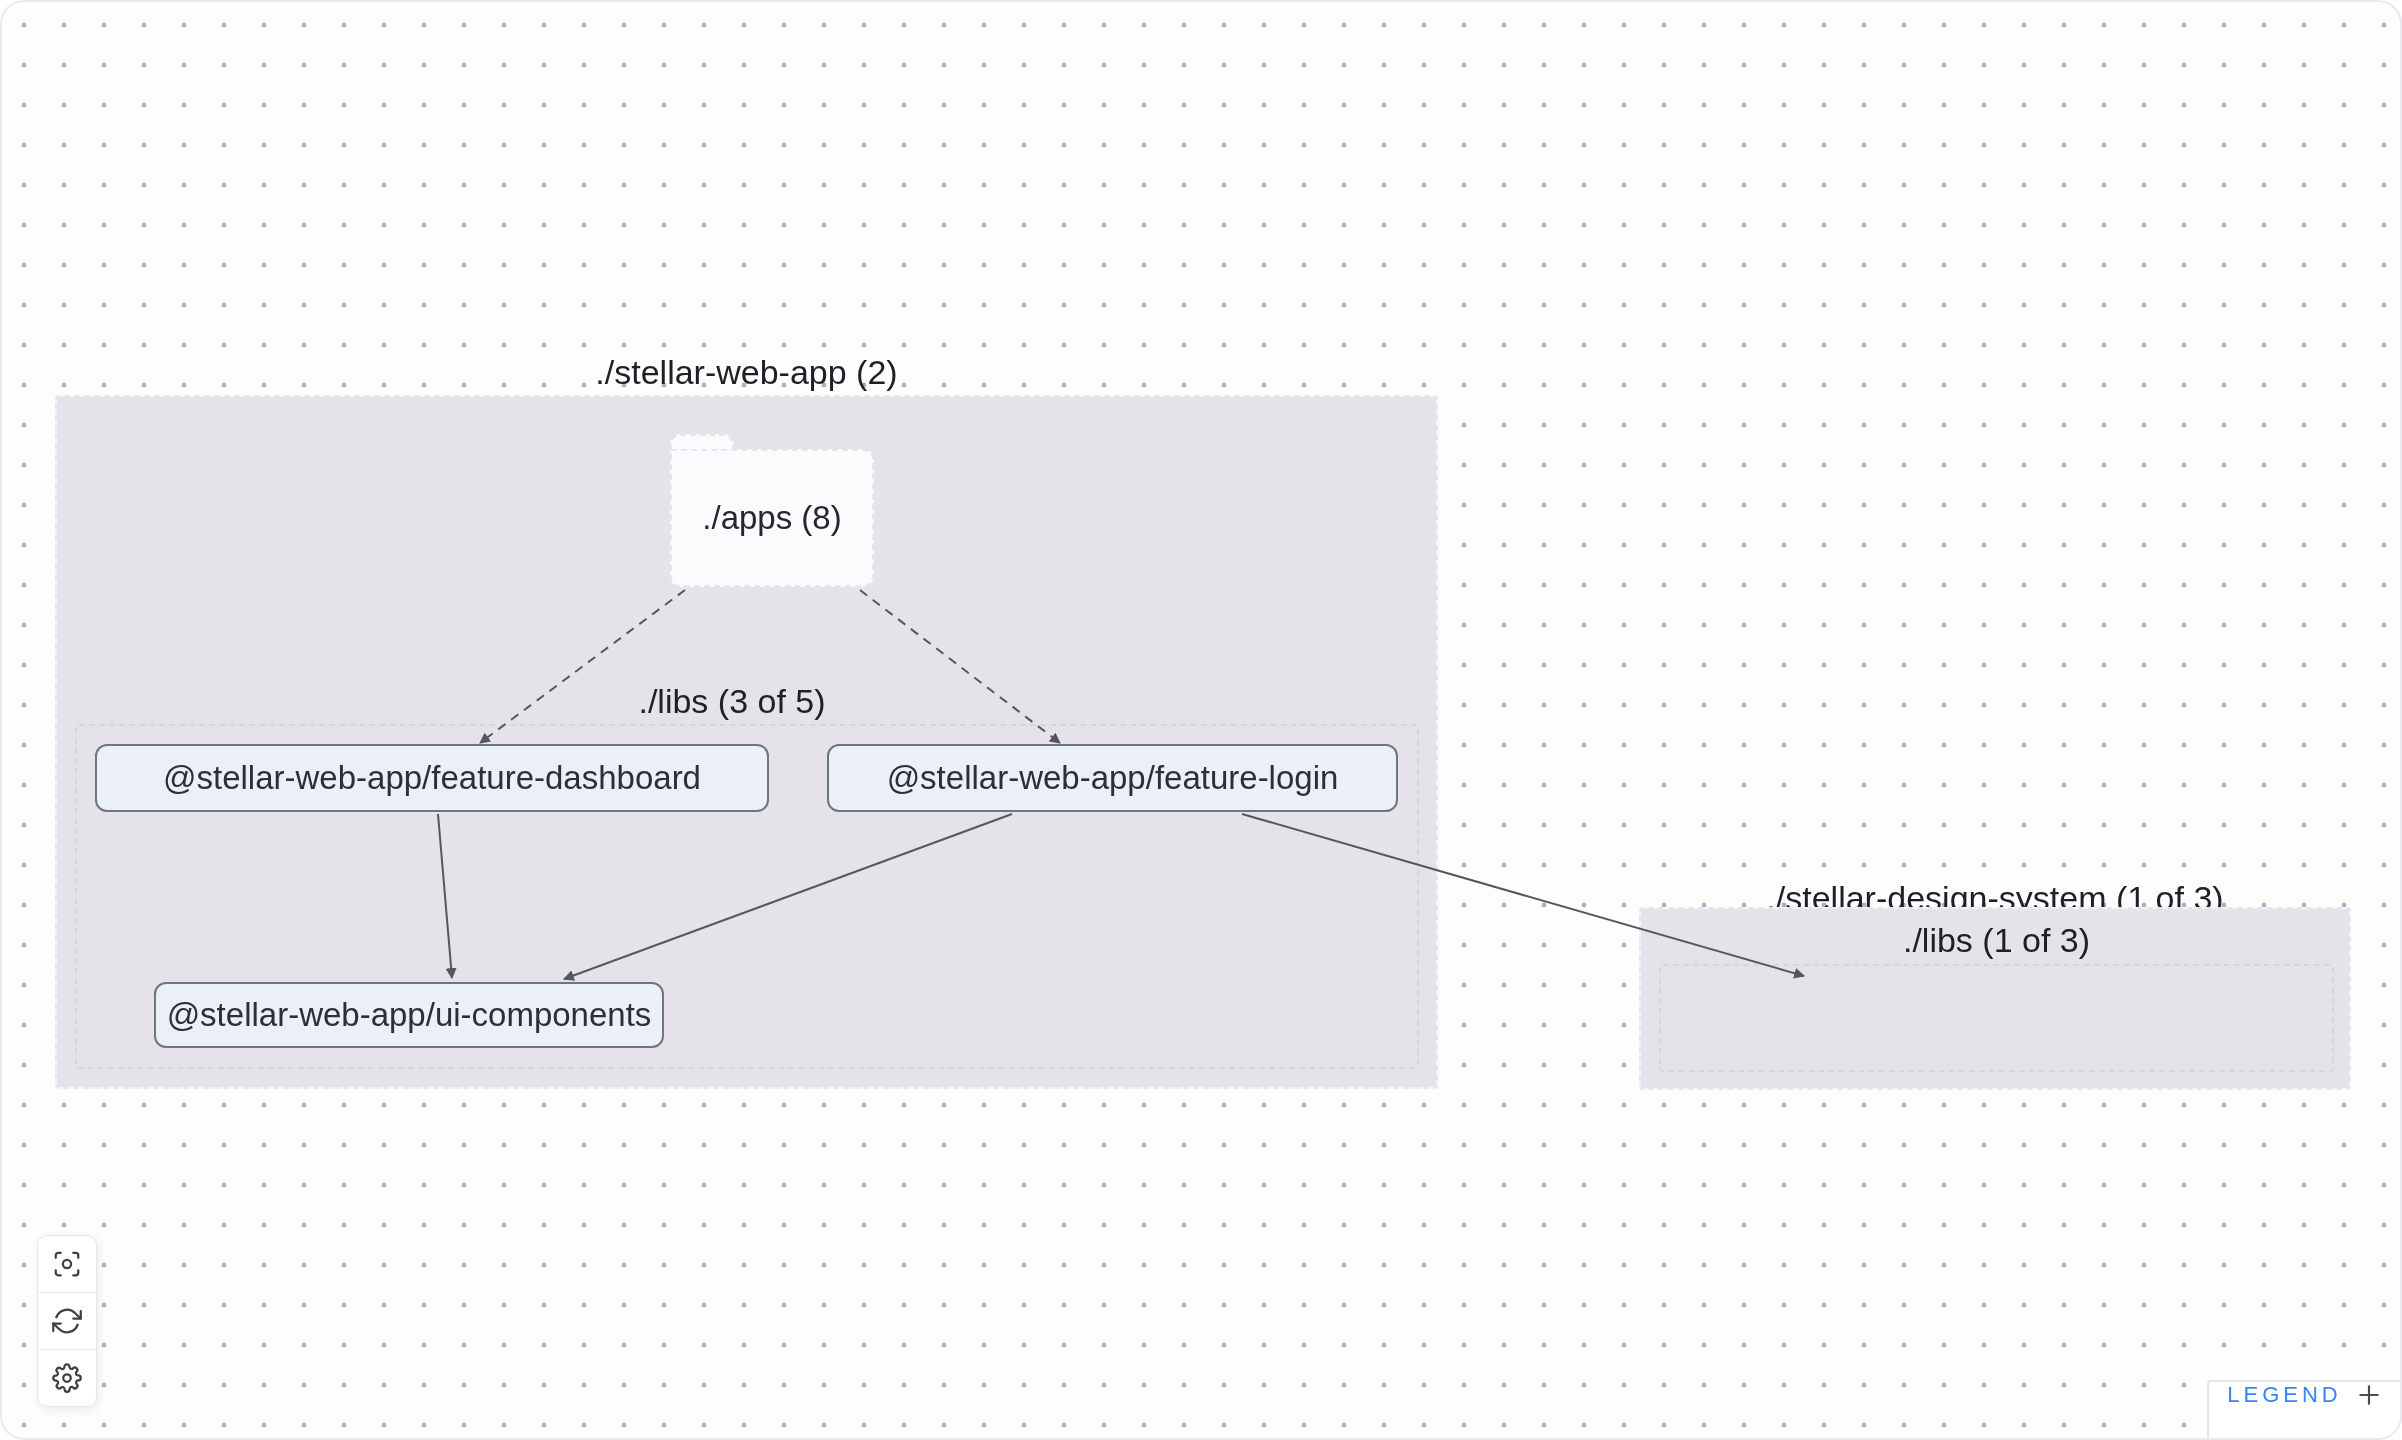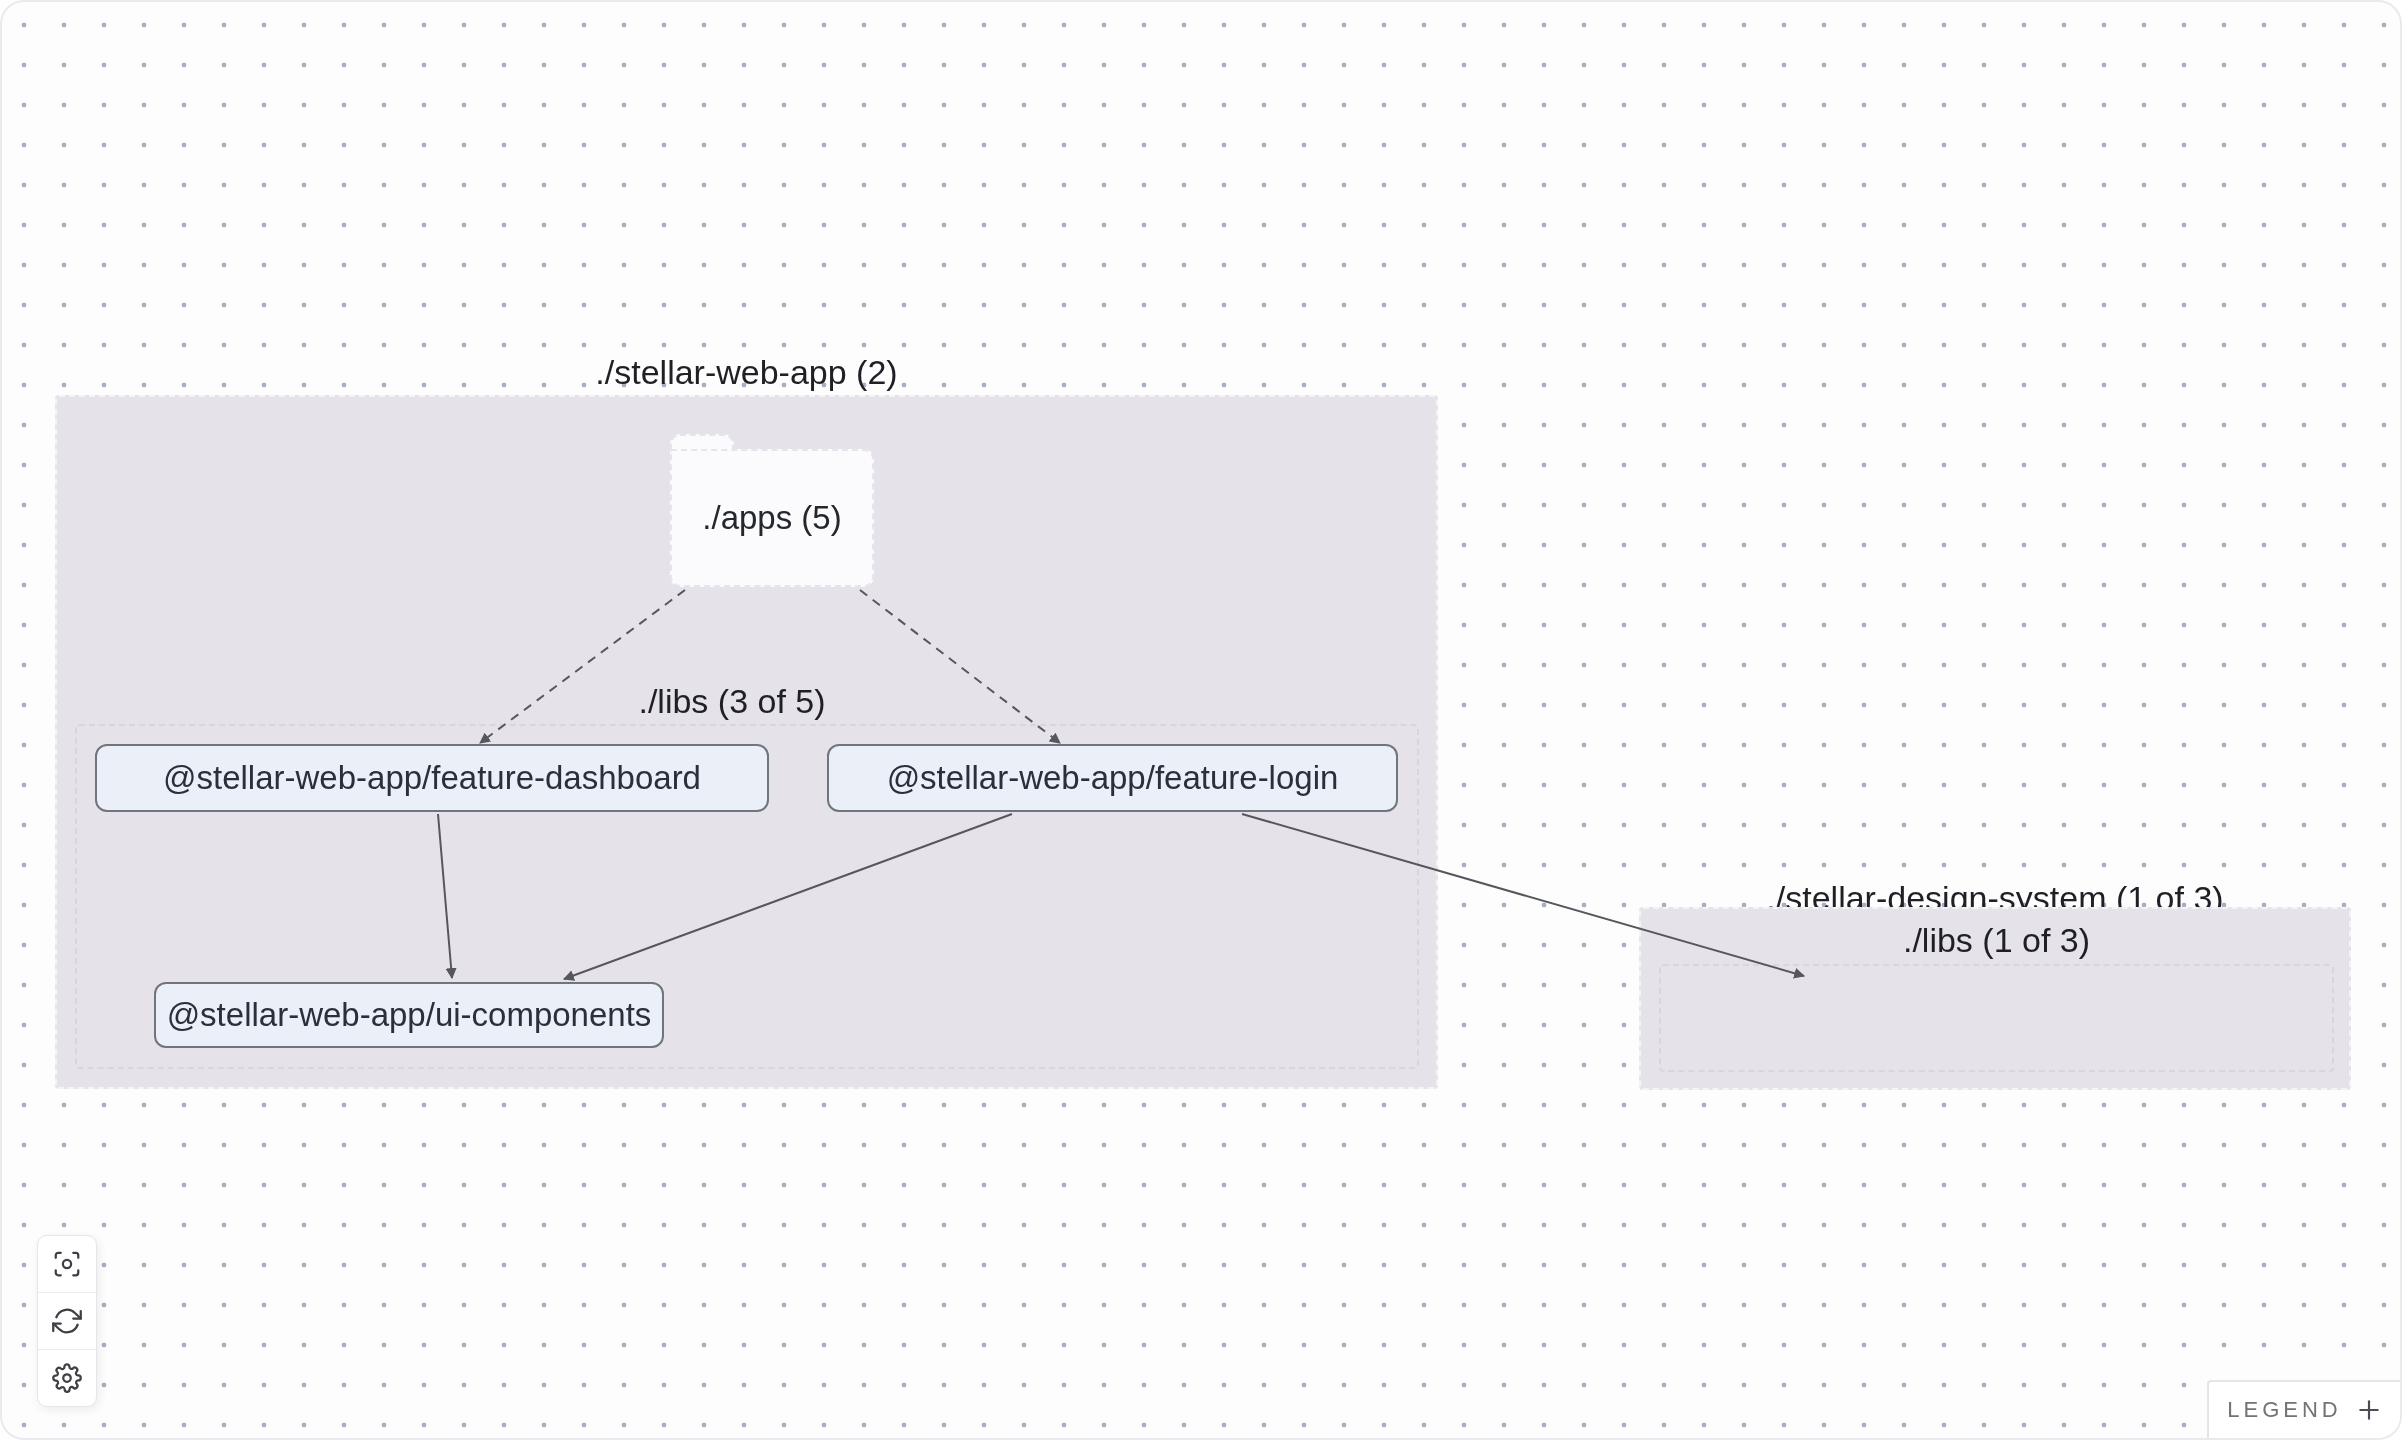--- a/index.html
+++ b/index.html
@@ -82,22 +82,22 @@
   }
   .toolbar .tbtn + .tbtn{border-top:1.5px solid #ebebee;}
   .toolbar svg{stroke:#3f3f46;fill:none;stroke-width:1.8;stroke-linecap:round;stroke-linejoin:round;}
 
   
   .legend{
     position:absolute;right:0;bottom:0;width:193px;height:58px;
     background:#ffffff;
     border-top:2px solid #e6e6ea;border-left:2px solid #e6e6ea;
     border-top-left-radius:4px;
-    display:flex;align-items:center;justify-content:center;gap:14px;
-    color:#737373;cursor:pointer;
+    display:flex;align-items:flex-start;justify-content:center;gap:14px;
+    color:#3b82f6;cursor:pointer;
   }
   .legend .legend-text{font-size:22px;letter-spacing:4px;}
   .legend svg{stroke:#4b4c53;fill:none;stroke-width:2;stroke-linecap:round;}
 </style>
 </head>
 <body>
 
 <div id="stage">
   <div class="canvas">
 
@@ -120,21 +120,21 @@
       </defs>
       <path d="M683,588 L478,741" stroke="#56575d" stroke-width="2" fill="none" stroke-dasharray="9 7" marker-end="url(#arrow)"></path>
       <path d="M858,588 L1058,741" stroke="#56575d" stroke-width="2" fill="none" stroke-dasharray="9 7" marker-end="url(#arrow)"></path>
       <path d="M436,812 L450,976" stroke="#56575d" stroke-width="2" fill="none" marker-end="url(#arrow)"></path>
       <path d="M1010,812 L562,977" stroke="#56575d" stroke-width="2" fill="none" marker-end="url(#arrow)"></path>
       <path d="M1240,812 L1802,974" stroke="#56575d" stroke-width="2" fill="none" marker-end="url(#arrow)"></path>
     </svg>
 
     <div class="folder" style="left:668px;top:432px;width:204px;height:153px;">
       <div class="tab"></div>
-      <div class="body">./apps (5)</div>
+      <div class="body">./apps (8)</div>
     </div>
 
     <div class="node" style="left:93px;top:742px;width:674px;">@stellar-web-app/feature-dashboard</div>
 
     <div class="node" style="left:825px;top:742px;width:571px;">@stellar-web-app/feature-login</div>
 
     <div class="node" style="left:152px;top:980px;width:510px;height:66px;">@stellar-web-app/ui-components</div>
 
 
     <div class="toolbar">

